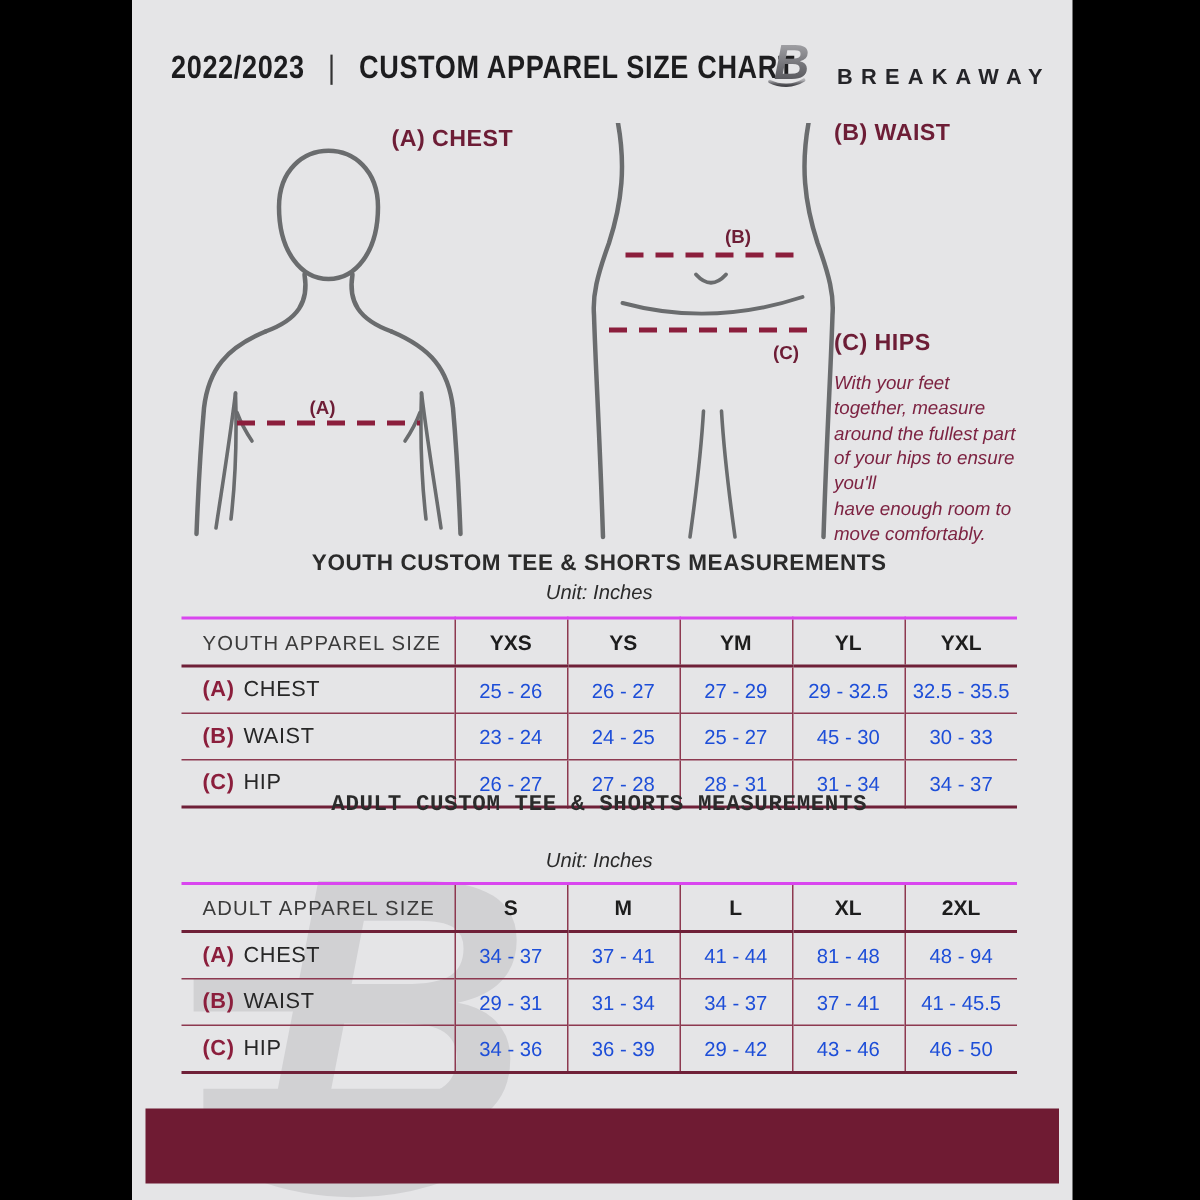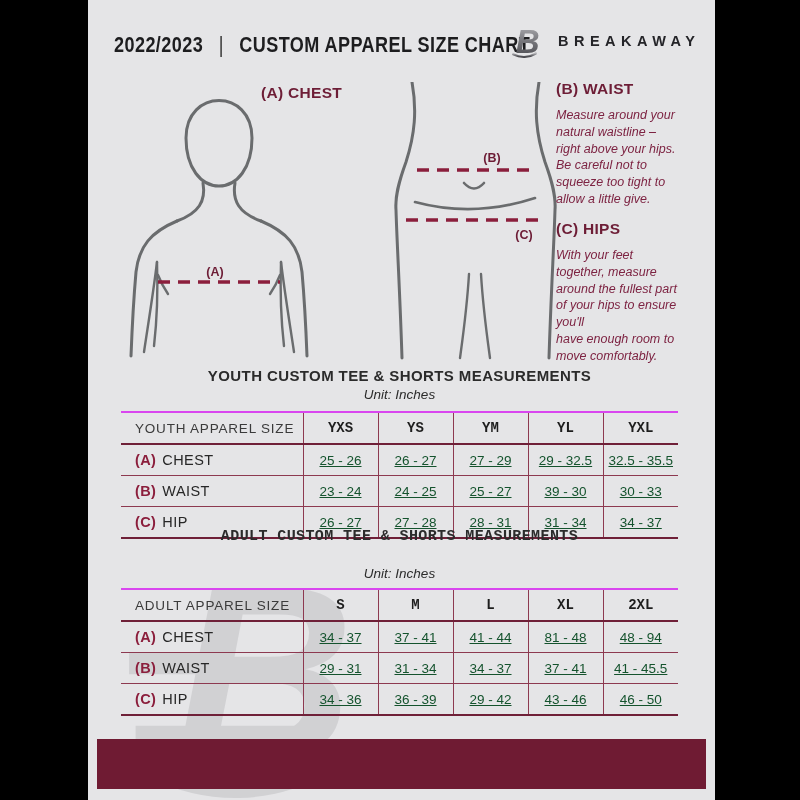--- a/index.html
+++ b/index.html
@@ -19,21 +19,21 @@
   
   .hdr-title { left:26px; top:33px; width:372px; height:28px; }
   .hdr-title-inner {
     display:inline-block; white-space:nowrap; transform:scaleX(.84);
     transform-origin:left center; font-weight:bold; font-size:21.5px;
     color:#1d1d1f; letter-spacing:.5px;
   }
   .hdr-divider { font-weight:400; margin:0 12px; color:#333; }
   .logo-box { left:420px; top:22px; }
   .brand {
-    left:470px; top:33px; font-size:14.5px; font-weight:bold;
+    left:470px; top:44px; font-size:14.5px; font-weight:bold;
     letter-spacing:5.5px; color:#242428;
   }
 
   
   .guide-block { z-index:2; }
   .guide-h { margin:0; font-size:15.5px; font-weight:bold; color:#6d1d36; letter-spacing:.3px; }
   .guide-p {
     margin:9px 0 0 0; font-size:12.5px; font-style:italic; color:#7d2342;
     line-height:1.34; white-space:pre-line;
   }
@@ -63,24 +63,24 @@
   #youth-table { top:411px; }
   #adult-table { top:588px; }
   .size-table th, .size-table td { height:30px; padding:0; }
   .size-table thead th { border-bottom:2px solid #6f2038; }
   .size-table tbody tr + tr td { border-top:1.5px solid #8d3950; }
   .size-table th:not(:first-child), .size-table td:not(:first-child) { border-left:1.5px solid #8d3950; }
   th.size-header {
     text-align:left; padding-left:14px; font-size:13.5px; font-weight:normal;
     color:#3b3b3b; letter-spacing:.8px;
   }
-  th.size-col { font-size:14px; font-weight:bold; color:#1d1d1d; text-align:center;font-family:Liberation Mono, monospace; }
+  th.size-col { font-size:14px; font-weight:bold; color:#1d1d1d; text-align:center; }
   td.row-label { text-align:left; padding-left:14px; font-size:14.5px; color:#272727; letter-spacing:.4px; }
   .pfx { color:#8b1e3c; font-weight:bold; margin-right:6px; }
-  td.val { text-align:center; font-size:13.5px; color:#14532d;text-decoration:underline; }
+  td.val { text-align:center; font-size:13.5px; color:#1d4ed8; }
 
   
   .footer-bar { left:9px; top:739px; width:609px; height:50px; background:#6f1b33; }
 </style>
 </head>
 <body>
 
 <div class="stage">
   <div class="page">
 
@@ -153,26 +153,20 @@
       <path d="M13 138 H149" stroke="#8b1e3c" stroke-width="3.4" stroke-dasharray="12 8" fill="none"></path>
       <text x="99" y="80" text-anchor="middle" font-size="12.5" font-weight="bold" fill="#6d1d36">(B)</text>
       <text x="131" y="157" text-anchor="middle" font-size="12.5" font-weight="bold" fill="#6d1d36">(C)</text>
     </svg>
 
     <div class="layer guide-block" id="chest-block">
       <h3 class="guide-h">(A) CHEST</h3>
     </div>
     <div class="layer guide-block" id="waist-block">
       <h3 class="guide-h">(B) WAIST</h3>
-      <p class="guide-p">Measure around your
-natural waistline –
-right above your hips.
-Be careful not to
-squeeze too tight to
-allow a little give.</p>
     </div>
     <div class="layer guide-block" id="hips-block">
       <h3 class="guide-h">(C) HIPS</h3>
       <p class="guide-p">With your feet
 together, measure
 around the fullest part
 of your hips to ensure
 you'll
 have enough room to
 move comfortably.</p>
@@ -207,21 +201,21 @@
           <td class="val">26 - 27</td>
           <td class="val">27 - 29</td>
           <td class="val">29 - 32.5</td>
           <td class="val">32.5 - 35.5</td>
         </tr>
         <tr>
           <td class="row-label"><span class="pfx">(B)</span><span>WAIST</span></td>
           <td class="val">23 - 24</td>
           <td class="val">24 - 25</td>
           <td class="val">25 - 27</td>
-          <td class="val">39 - 30</td>
+          <td class="val">45 - 30</td>
           <td class="val">30 - 33</td>
         </tr>
         <tr>
           <td class="row-label"><span class="pfx">(C)</span><span>HIP</span></td>
           <td class="val">26 - 27</td>
           <td class="val">27 - 28</td>
           <td class="val">28 - 31</td>
           <td class="val">31 - 34</td>
           <td class="val">34 - 37</td>
         </tr>

